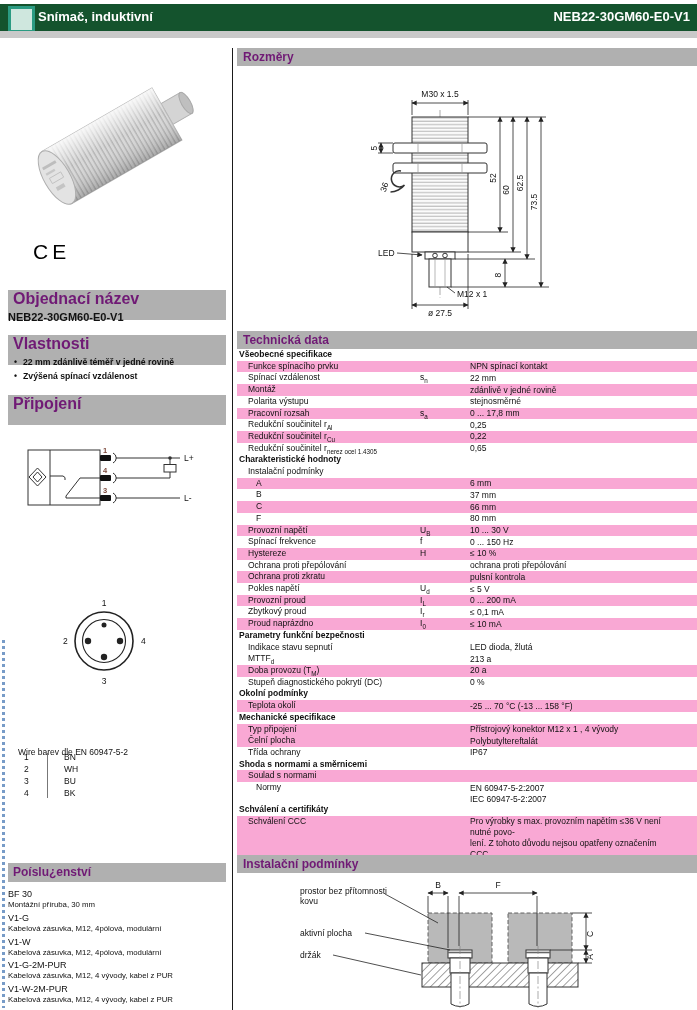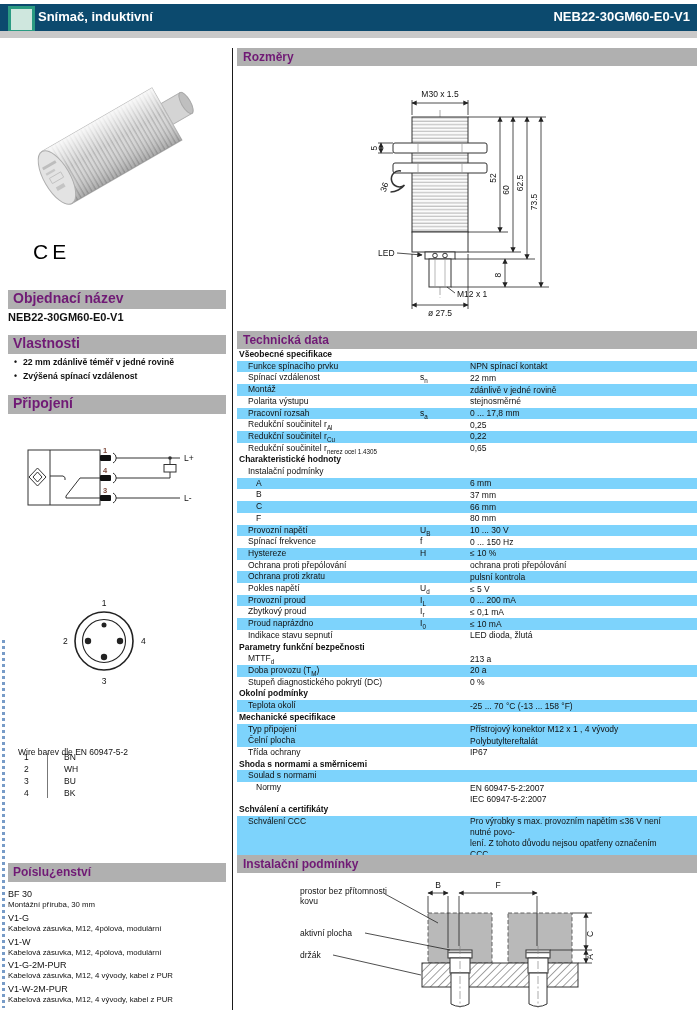--- a/index.html
+++ b/index.html
@@ -1,31 +1,31 @@
 <!DOCTYPE html>
 <html><head>
 <meta charset="utf-8">
 <style>
   html,body{margin:0;padding:0;background:#fff}
   .page{position:relative;width:697px;height:1010px;background:#fff;overflow:hidden;
         font-family:"Liberation Sans",sans-serif;color:#111}
   .abs{position:absolute}
 
   
-  .hdr{left:0;top:4px;width:697px;height:27px;background:#0c4a6e}
+  .hdr{left:0;top:4px;width:697px;height:27px;background:#14532d}
   .hicon{position:absolute;left:8px;top:2px;width:21px;height:21px;background:#cfe7de;border:3px solid #2b9b82}
   .htitle{position:absolute;left:38px;top:5px;color:#fff;font-weight:bold;font-size:13px}
   .hpart{position:absolute;right:7px;top:5px;color:#fff;font-weight:bold;font-size:13px}
   .substrip{left:0;top:31px;width:697px;height:7px;background:#c9c9c9}
   .vdiv{left:232px;top:48px;width:1px;height:962px;background:#1a1a1a}
 
   
   .secbar{background:#b0b0b0;font-weight:bold;color:#701a75;box-sizing:border-box}
   .rbar{left:237px;width:460px;height:18px;font-size:12px;line-height:18px;padding-left:6px}
-  .lbar{left:8px;width:218px;height:19px;font-size:14px;line-height:17px;padding-left:5px}
+  .lbar{left:8px;width:218px;height:30px;font-size:16px;line-height:17px;padding-left:5px}
 
   .ordername{left:8px;top:311px;font-size:11px;font-weight:bold}
   .feats{left:10px;top:357px;width:218px}
   .feat{display:flex;font-size:8.7px;font-weight:bold;margin-bottom:3.5px}
   .feat .b{width:13px;padding-left:4px;box-sizing:border-box}
 
   .wiretitle{left:18px;top:747px;font-size:8.5px}
   .wt{left:20px;top:751px;font-size:8.5px}
   .wrow{display:flex;height:12px;line-height:12px}
   .wnum{width:27px;padding-left:4px;box-sizing:border-box}
@@ -36,21 +36,21 @@
   .accname{font-weight:normal;font-size:9px;margin-top:3.2px;line-height:11px}
   .accdesc{font-size:7.8px;line-height:9.5px}
 
   .cemark{left:33px;top:240px;font-size:21px;letter-spacing:4px;color:#000000;font-weight:400}
   .bluedash{left:2px;top:640px;width:3px;height:368px;opacity:.75;
             background:repeating-linear-gradient(to bottom,#4a7ab5 0 3px,rgba(255,255,255,0) 3px 6px)}
 
   
   .ttable{left:237px;top:349px;width:460px}
   .trow{display:flex;min-height:11.7px;line-height:11.7px;font-size:8.5px}
-  .trow.g{background:#7dd3fc}
+  .trow.g{background:#f9a8d4}
   .trow.sec .tl{font-weight:bold;padding-left:2px;width:100%}
   .tl{width:183px;flex:none;box-sizing:border-box}
   .tl.i1{padding-left:11px}
   .tl.i2{padding-left:19px}
   .ts{width:50px;flex:none}
   .tv{flex:1;padding-right:18px}
   .tv div{line-height:10.6px;padding-top:.5px}
   sub{font-size:6.3px;line-height:0}
 
   svg text{font-family:"Liberation Sans",sans-serif}
@@ -413,29 +413,29 @@
           <div>≤ 0,1 mA</div>
         </div>
       </div>
       <div class="trow g">
         <div class="tl i1"><span>Proud naprázdno</span></div>
         <div class="ts"><span>I</span><sub>0</sub></div>
         <div class="tv">
           <div>≤ 10 mA</div>
         </div>
       </div>
+      <div class="trow sec">
+        <div class="tl"><span>Parametry funkční bezpečnosti</span></div>
+      </div>
       <div class="trow">
         <div class="tl i1"><span>Indikace stavu sepnutí</span></div>
         <div class="ts"></div>
         <div class="tv">
           <div>LED dioda, žlutá</div>
         </div>
-      </div>
-      <div class="trow sec">
-        <div class="tl"><span>Parametry funkční bezpečnosti</span></div>
       </div>
       <div class="trow">
         <div class="tl i1"><span>MTTF</span><sub>d</sub></div>
         <div class="ts"></div>
         <div class="tv">
           <div>213 a</div>
         </div>
       </div>
       <div class="trow g">
         <div class="tl i1"><span>Doba provozu (T</span><sub>M</sub><span>)</span></div>

